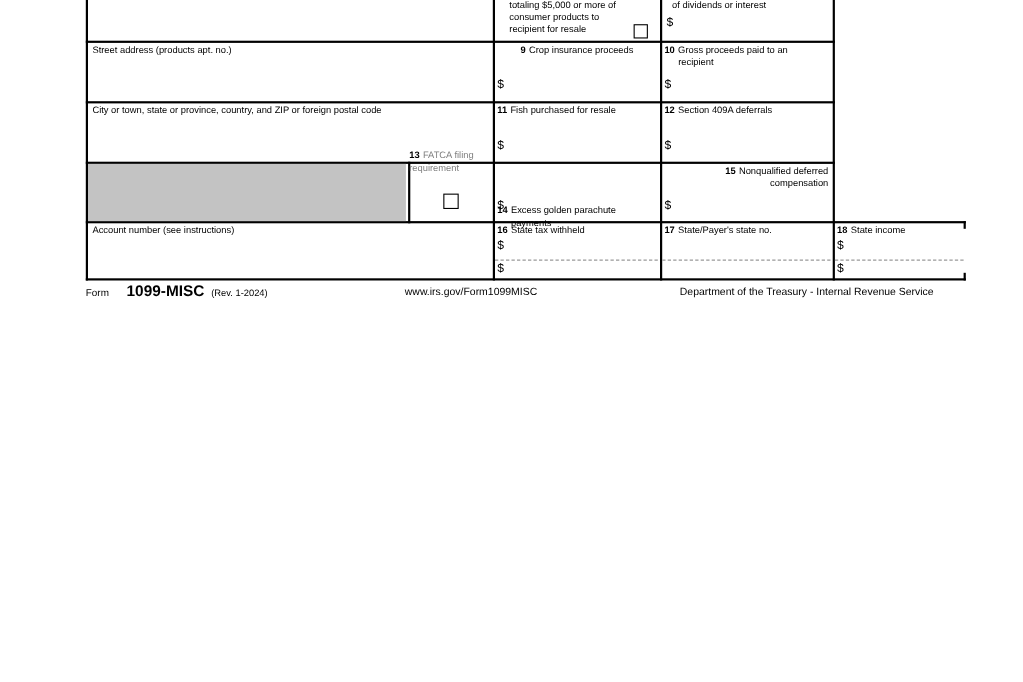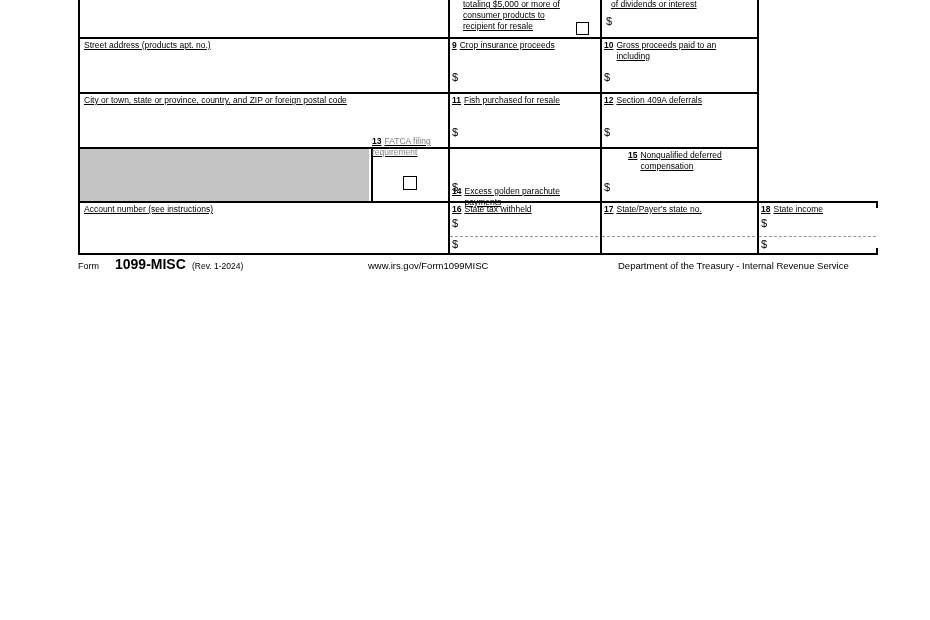--- a/index.html
+++ b/index.html
@@ -1,21 +1,21 @@
 <!DOCTYPE html>
 <html style="--shaded: #c3c3c3; --muted: #808080;"><head>
 <meta charset="utf-8">
 <style>
   html,body{margin:0;padding:0;}
   body{
     width:930px;height:620px;background:#ffffff;position:relative;overflow:hidden;
     font-family:"Liberation Sans", sans-serif;color:#000;
   }
   .abs{position:absolute;}
-  .lbl{font-size:8.5px;line-height:11px;color:#000;text-decoration:underline;}
+  .lbl{font-size:8.5px;line-height:11px;color:#000;}
   .num{font-weight:bold;margin-right:3px;}
   .ind{padding-left:12.5px;}
   .dollar{font-size:11px;line-height:11px;}
   .vline{position:absolute;width:2px;background:#000;}
   .hline{position:absolute;height:2px;background:#000;}
   .dashed{position:absolute;height:0;border-top:1.6px dashed #999;}
   .checkbox{position:absolute;width:13px;height:13px;border:1.5px solid #000;background:#fff;box-sizing:border-box;}
   .shaded{position:absolute;background:var(--shaded,#c3c3c3);}
   .muted{color:var(--muted,#808080);}
   .f-word{font-size:9px;}
@@ -51,28 +51,28 @@
   <div>consumer products to</div>
   <div>recipient for resale</div>
 </div>
 <div class="checkbox" style="left:576px;top:22px;"></div>
 
 <div class="abs lbl" style="left:611px;top:-1px;">of dividends or interest</div>
 <div class="abs dollar" style="left:606px;top:16px;">$</div>
 
 <div class="abs lbl" style="left:84px;top:40px;">Street address (products apt. no.)</div>
 
-<div class="abs lbl" style="left:452px;top:40px;width:145px;">
+<div class="abs lbl" style="left:452px;top:40px;width:145px;text-align:center;">
   <span class="num">9</span><span>Crop insurance proceeds</span>
 </div>
 <div class="abs dollar" style="left:452px;top:72px;">$</div>
 
 <div class="abs lbl" style="left:604px;top:40px;width:150px;">
   <div><span class="num">10</span><span>Gross proceeds paid to an</span></div>
-  <div class="ind">including</div>
+  <div class="ind">recipient</div>
 </div>
 <div class="abs dollar" style="left:604px;top:72px;">$</div>
 
 <div class="abs lbl" style="left:84px;top:95px;text-align:center;">City or town, state or province, country, and ZIP or foreign postal code</div>
 
 <div class="abs lbl" style="left:452px;top:95px;width:145px;">
   <span class="num">11</span><span>Fish purchased for resale</span>
 </div>
 <div class="abs dollar" style="left:452px;top:127px;">$</div>
 
@@ -86,21 +86,21 @@
   <div class="muted">requirement</div>
 </div>
 <div class="checkbox" style="left:403px;top:176px;width:14px;height:14px;"></div>
 
 <div class="abs lbl" style="left:452px;top:150px;width:145px;margin-top:36px;">
   <div><span class="num">14</span><span>Excess golden parachute</span></div>
   <div class="ind">payments</div>
 </div>
 <div class="abs dollar" style="left:452px;top:182px;">$</div>
 
-<div class="abs lbl" style="left:628px;top:150px;width:150px;">
+<div class="abs lbl" style="left:603px;top:150px;width:150px;text-align:right;">
   <div><span class="num">15</span><span>Nonqualified deferred</span></div>
   <div class="ind">compensation</div>
 </div>
 <div class="abs dollar" style="left:604px;top:182px;">$</div>
 
 <div class="abs lbl" style="left:84px;top:204px;">Account number (see instructions)</div>
 
 <div class="abs lbl" style="left:452px;top:204px;width:145px;">
   <span class="num">16</span><span>State tax withheld</span>
 </div>

